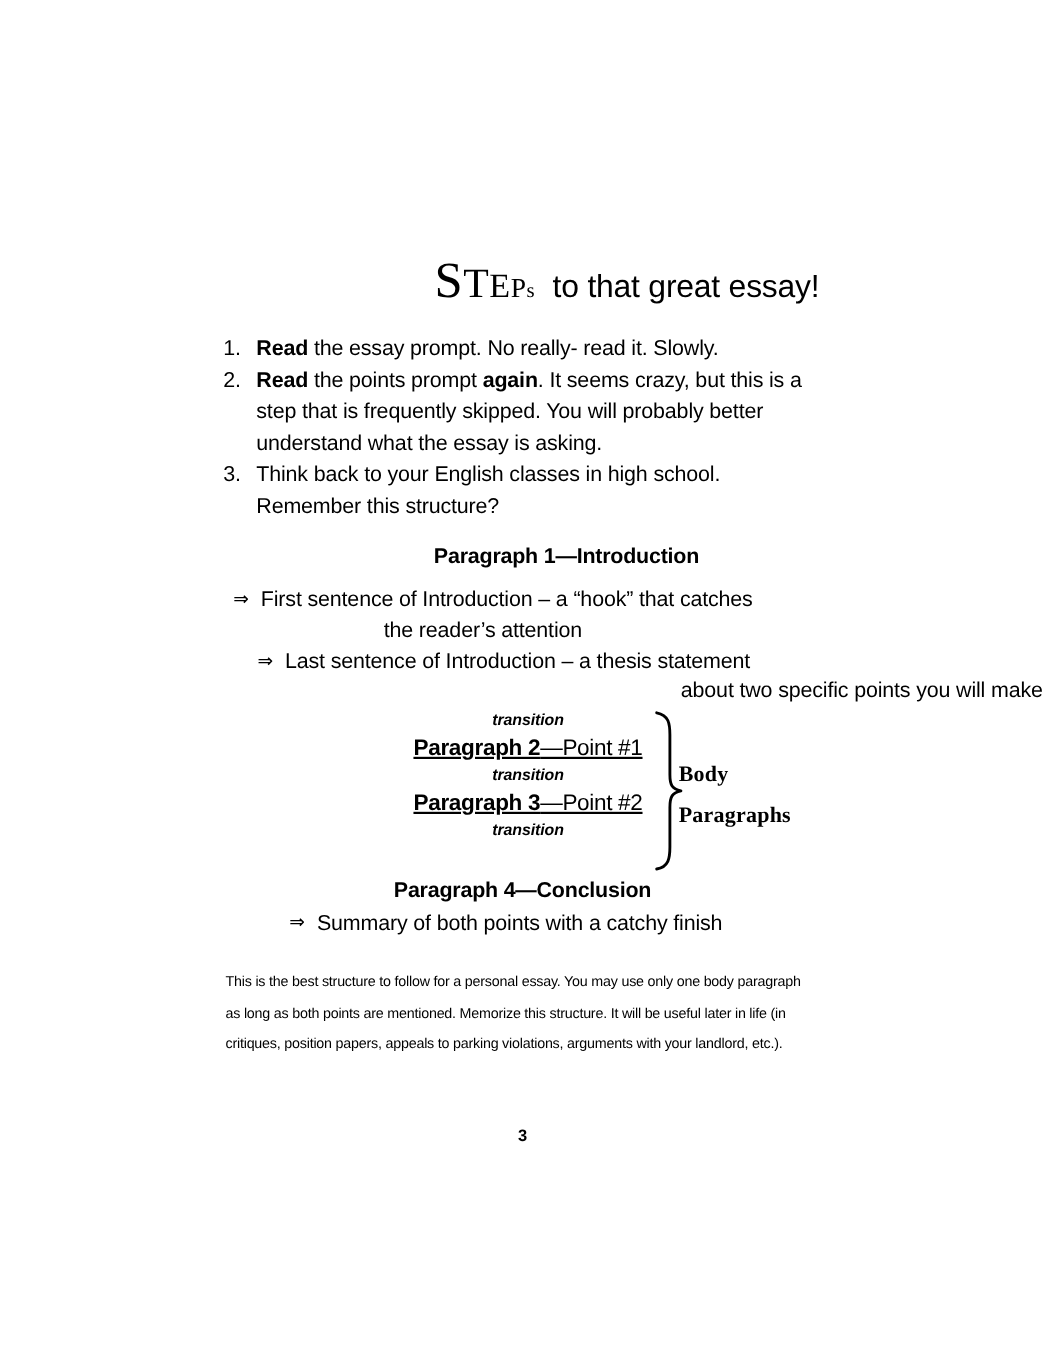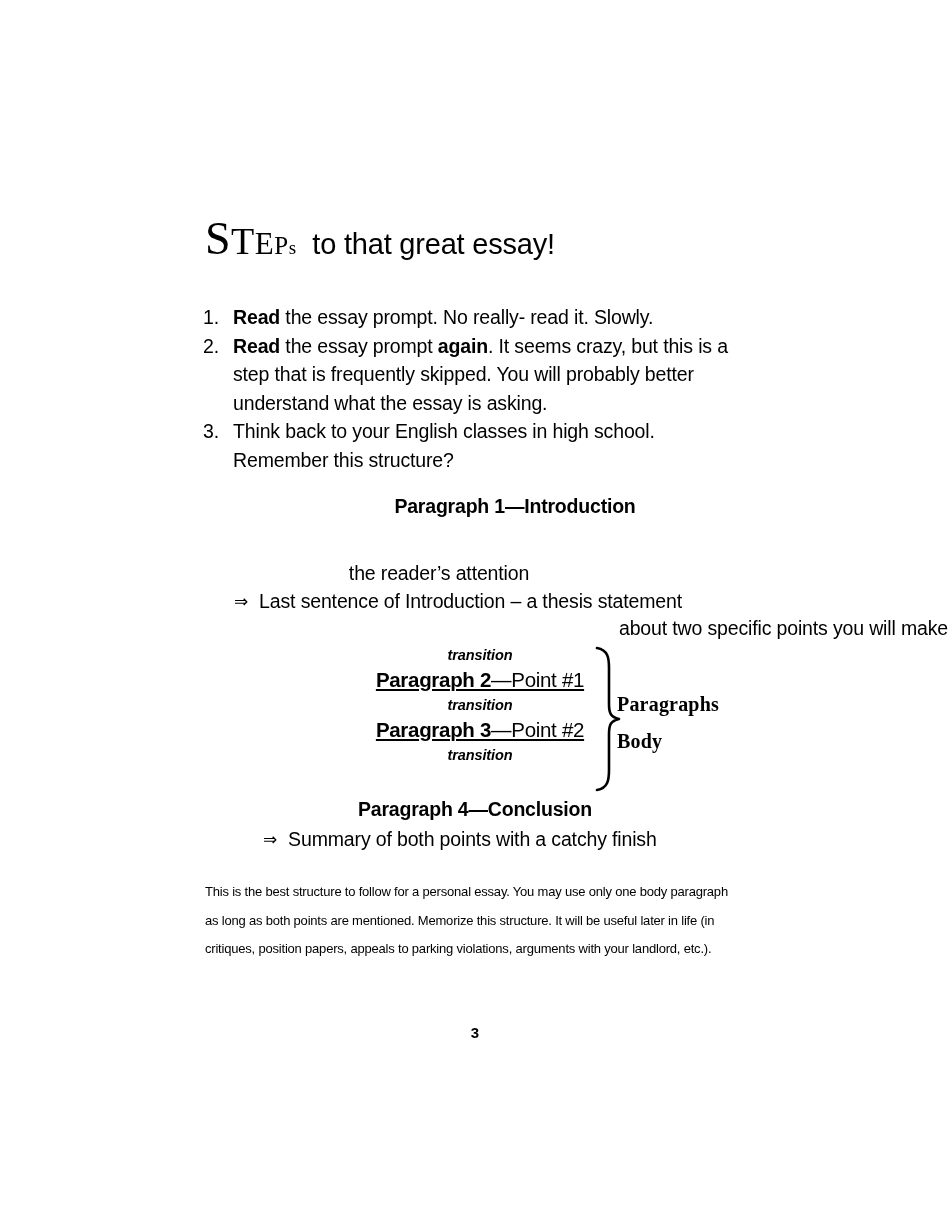--- a/index.html
+++ b/index.html
@@ -22,24 +22,25 @@
     top: 0;
     width: 950px;
     height: 1230px;
     overflow: hidden;
   }
 
   
   .title-block {
     position: absolute;
     left: 205px;
-    top: 212px;
+    top: 228px;
     width: 540px;
     height: 62px;
     white-space: nowrap;
+    text-align: right;
   }
   .title-serif {
     font-family: "Liberation Serif", serif;
     font-weight: 400;
     vertical-align: baseline;
     letter-spacing: 0.5px;
   }
   .t-s1 { font-size: 46px; }
   .t-s2 { font-size: 38px; }
   .t-s3 { font-size: 31px; }
@@ -190,32 +191,33 @@
 
   <div class="steps-list">
 
     <div class="step-row">
       <div class="step-num">1.</div>
       <div class="step-text"><b>Read</b><span> the essay prompt.  No really- read it.  Slowly.</span></div>
     </div>
 
     <div class="step-row">
       <div class="step-num">2.</div>
-      <div class="step-text"><b>Read</b><span> the essay prompt </span><b>again</b><span>.  It seems crazy, but this is a step that is frequently skipped.  You will probably better understand what the essay is asking.</span></div>
+      <div class="step-text"><b>Read</b><span> the points prompt </span><b>again</b><span>.  It seems crazy, but this is a step that is frequently skipped.  You will probably better understand what the essay is asking.</span></div>
     </div>
 
     <div class="step-row">
       <div class="step-num">3.</div>
       <div class="step-text">Think back to your English classes in high school.  Remember this structure?</div>
     </div>
 
   </div>
 
   <div class="sec-head" id="head-intro">Paragraph 1—Introduction</div>
 
+  <div class="arrow-line" id="bullet-hook"><span class="arrow-glyph">⇒</span><span class="arrow-gap"></span><span>First sentence of Introduction – a “hook” that catches</span></div>
   <div class="arrow-line" id="bullet-hook2">the reader’s attention</div>
 
   <div class="arrow-line" id="bullet-thesis"><span class="arrow-glyph">⇒</span><span class="arrow-gap"></span><span>Last sentence of Introduction – a thesis statement</span></div>
   <div class="arrow-line" id="bullet-thesis2">about two specific points you will make</div>
 
   <div class="body-block">
     <div class="transition">transition</div>
     <div class="para-line"><b>Paragraph 2</b><span class="plain">—Point #1</span></div>
     <div class="transition">transition</div>
     <div class="para-line"><b>Paragraph 3</b><span class="plain">—Point #2</span></div>
@@ -226,22 +228,22 @@
     <path d="M 5,2
              C 16,4 17,12 17,22
              L 17,58
              C 17,68 19,71 27,73
              C 19,75 17,78 17,88
              L 17,124
              C 17,134 16,142 5,144" fill="none" stroke="#000000" stroke-width="2.6" stroke-linecap="round" stroke-linejoin="round"></path>
   </svg>
 
   <div class="brace-label">
+    <div>Body</div>
     <div>Paragraphs</div>
-    <div>Body</div>
   </div>
 
   <div class="sec-head" id="head-concl">Paragraph 4—Conclusion</div>
 
   <div class="arrow-line" id="bullet-summary"><span class="arrow-glyph">⇒</span><span class="arrow-gap"></span><span>Summary of both points with a catchy finish</span></div>
 
   <div class="closing">This is the best structure to follow for a personal essay.  You may use only one body paragraph as long as both points are mentioned.  Memorize this structure.  It will be useful later in life (in critiques, position papers, appeals to parking violations, arguments with your landlord, etc.).</div>
 
   <div class="page-number">3</div>
 

